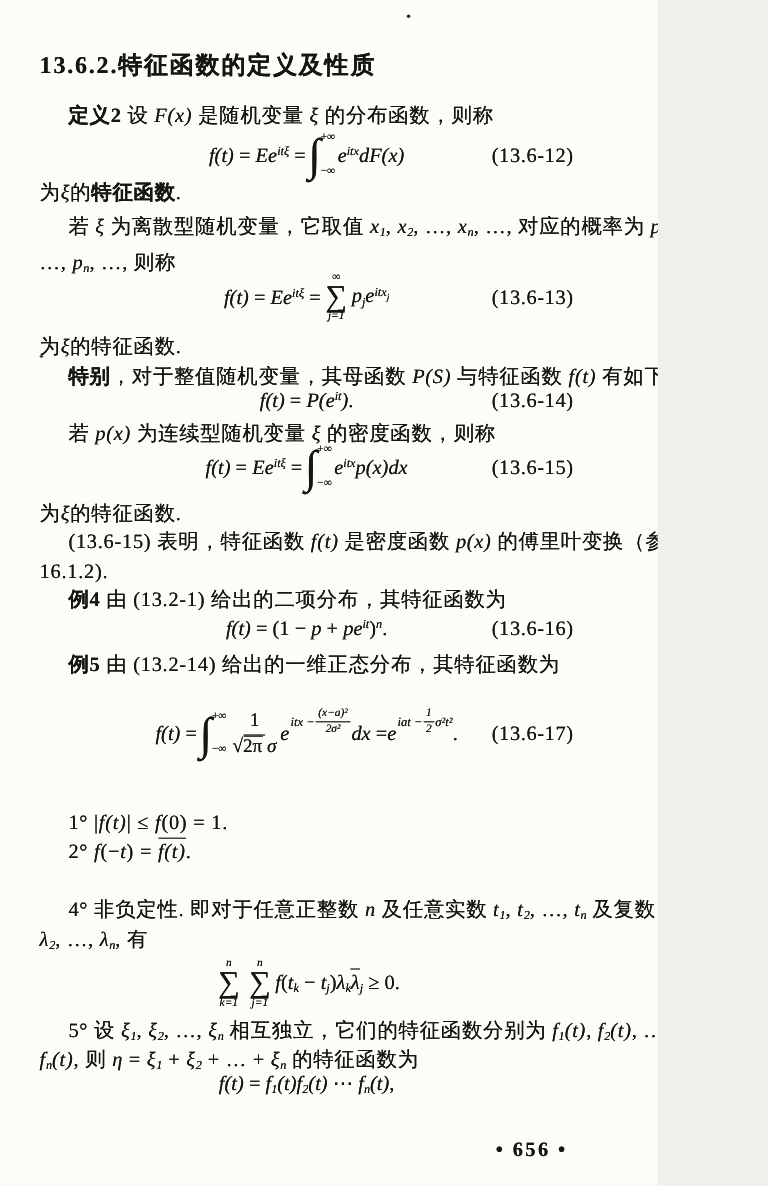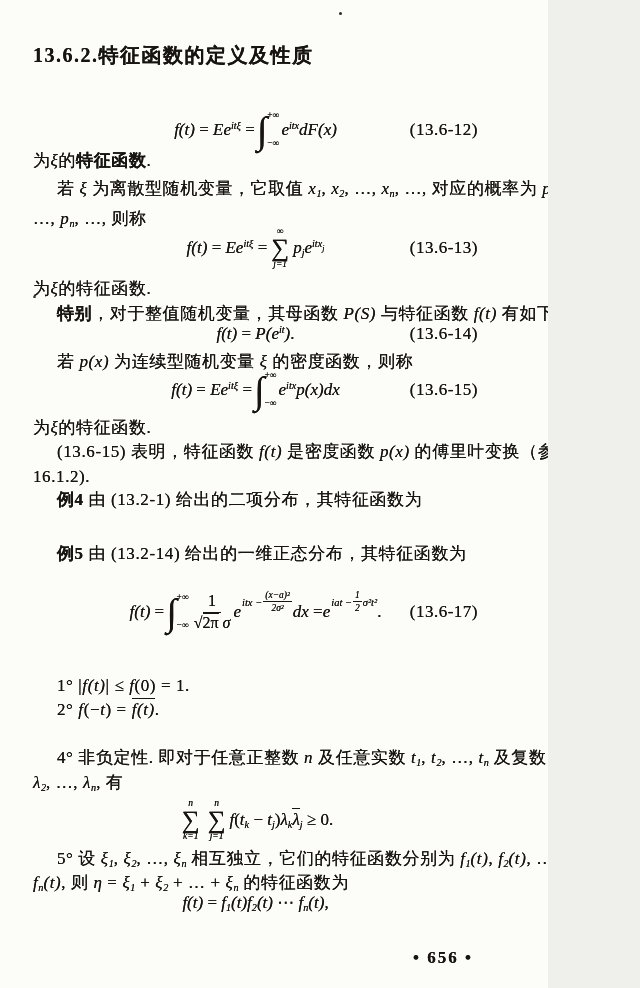--- a/index.html
+++ b/index.html
@@ -42,20 +42,21 @@
 </head>
 <body>
 
 <div class="page">
 
   <div class="speck" style="left:339px;top:12px;width:3px;height:3px"></div>
   <div class="speck" style="left:33px;top:296px;width:3px;height:2px"></div>
 
   <div class="line title" style="left:33px;top:44px">13.6.2.特征函数的定义及性质</div>
 
+  <div class="line" style="left:57px;top:86px"><span class="tk b">定义2</span><span class="tk ">  设 </span><span class="tk i">F(x)</span><span class="tk "> 是随机变量 </span><span class="tk i">ξ</span><span class="tk "> 的分布函数，则称</span></div>
 
   <div class="eqrow" style="top:107px;height:46px">
     <span class="eqbody">
       <span class="tks"><span class="tk i">f(t)</span><span class="tk "> = </span><span class="tk i">Ee</span><span class="tk sup">itξ</span><span class="tk "> = </span></span>
       <span class="intwrap">
         <span class="intsym">∫</span>
         <span class="intlim">
             <span>+∞</span>
             <span>−∞</span>
           </span>
@@ -111,20 +112,26 @@
     <span class="eqno">(13.6-15)</span>
   </div>
 
   <div class="line" style="left:33px;top:417px"><span class="tk ">为</span><span class="tk i">ξ</span><span class="tk ">的特征函数.</span></div>
 
   <div class="line" style="left:57px;top:441px"><span class="tk ">(13.6-15) 表明，特征函数 </span><span class="tk i">f(t)</span><span class="tk "> 是密度函数 </span><span class="tk i">p(x)</span><span class="tk "> 的傅里叶变换（参看</span></div>
   <div class="line" style="left:33px;top:466px"><span class="tk ">16.1.2).</span></div>
 
   <div class="line" style="left:57px;top:489px"><span class="tk b">例4</span><span class="tk ">  由 (13.2-1) 给出的二项分布，其特征函数为</span></div>
 
+  <div class="eqrow" style="top:510px;height:28px">
+    <span class="eqbody">
+      <span class="tks"><span class="tk i">f(t)</span><span class="tk "> = (1 − </span><span class="tk i">p</span><span class="tk "> + </span><span class="tk i">pe</span><span class="tk sup">it</span><span class="tk ">)</span><span class="tk sup">n</span><span class="tk ">.</span></span>
+    </span>
+    <span class="eqno">(13.6-16)</span>
+  </div>
 
   <div class="line" style="left:57px;top:543px"><span class="tk b">例5</span><span class="tk ">  由 (13.2-14) 给出的一维正态分布，其特征函数为</span></div>
 
   <div class="eqrow" style="top:578px;height:68px">
     <span class="eqbody">
       <span class="tks"><span class="tk i">f(t)</span><span class="tk "> = </span></span>
       <span class="intwrap">
         <span class="intsym">∫</span>
         <span class="intlim">
             <span>+∞</span>

